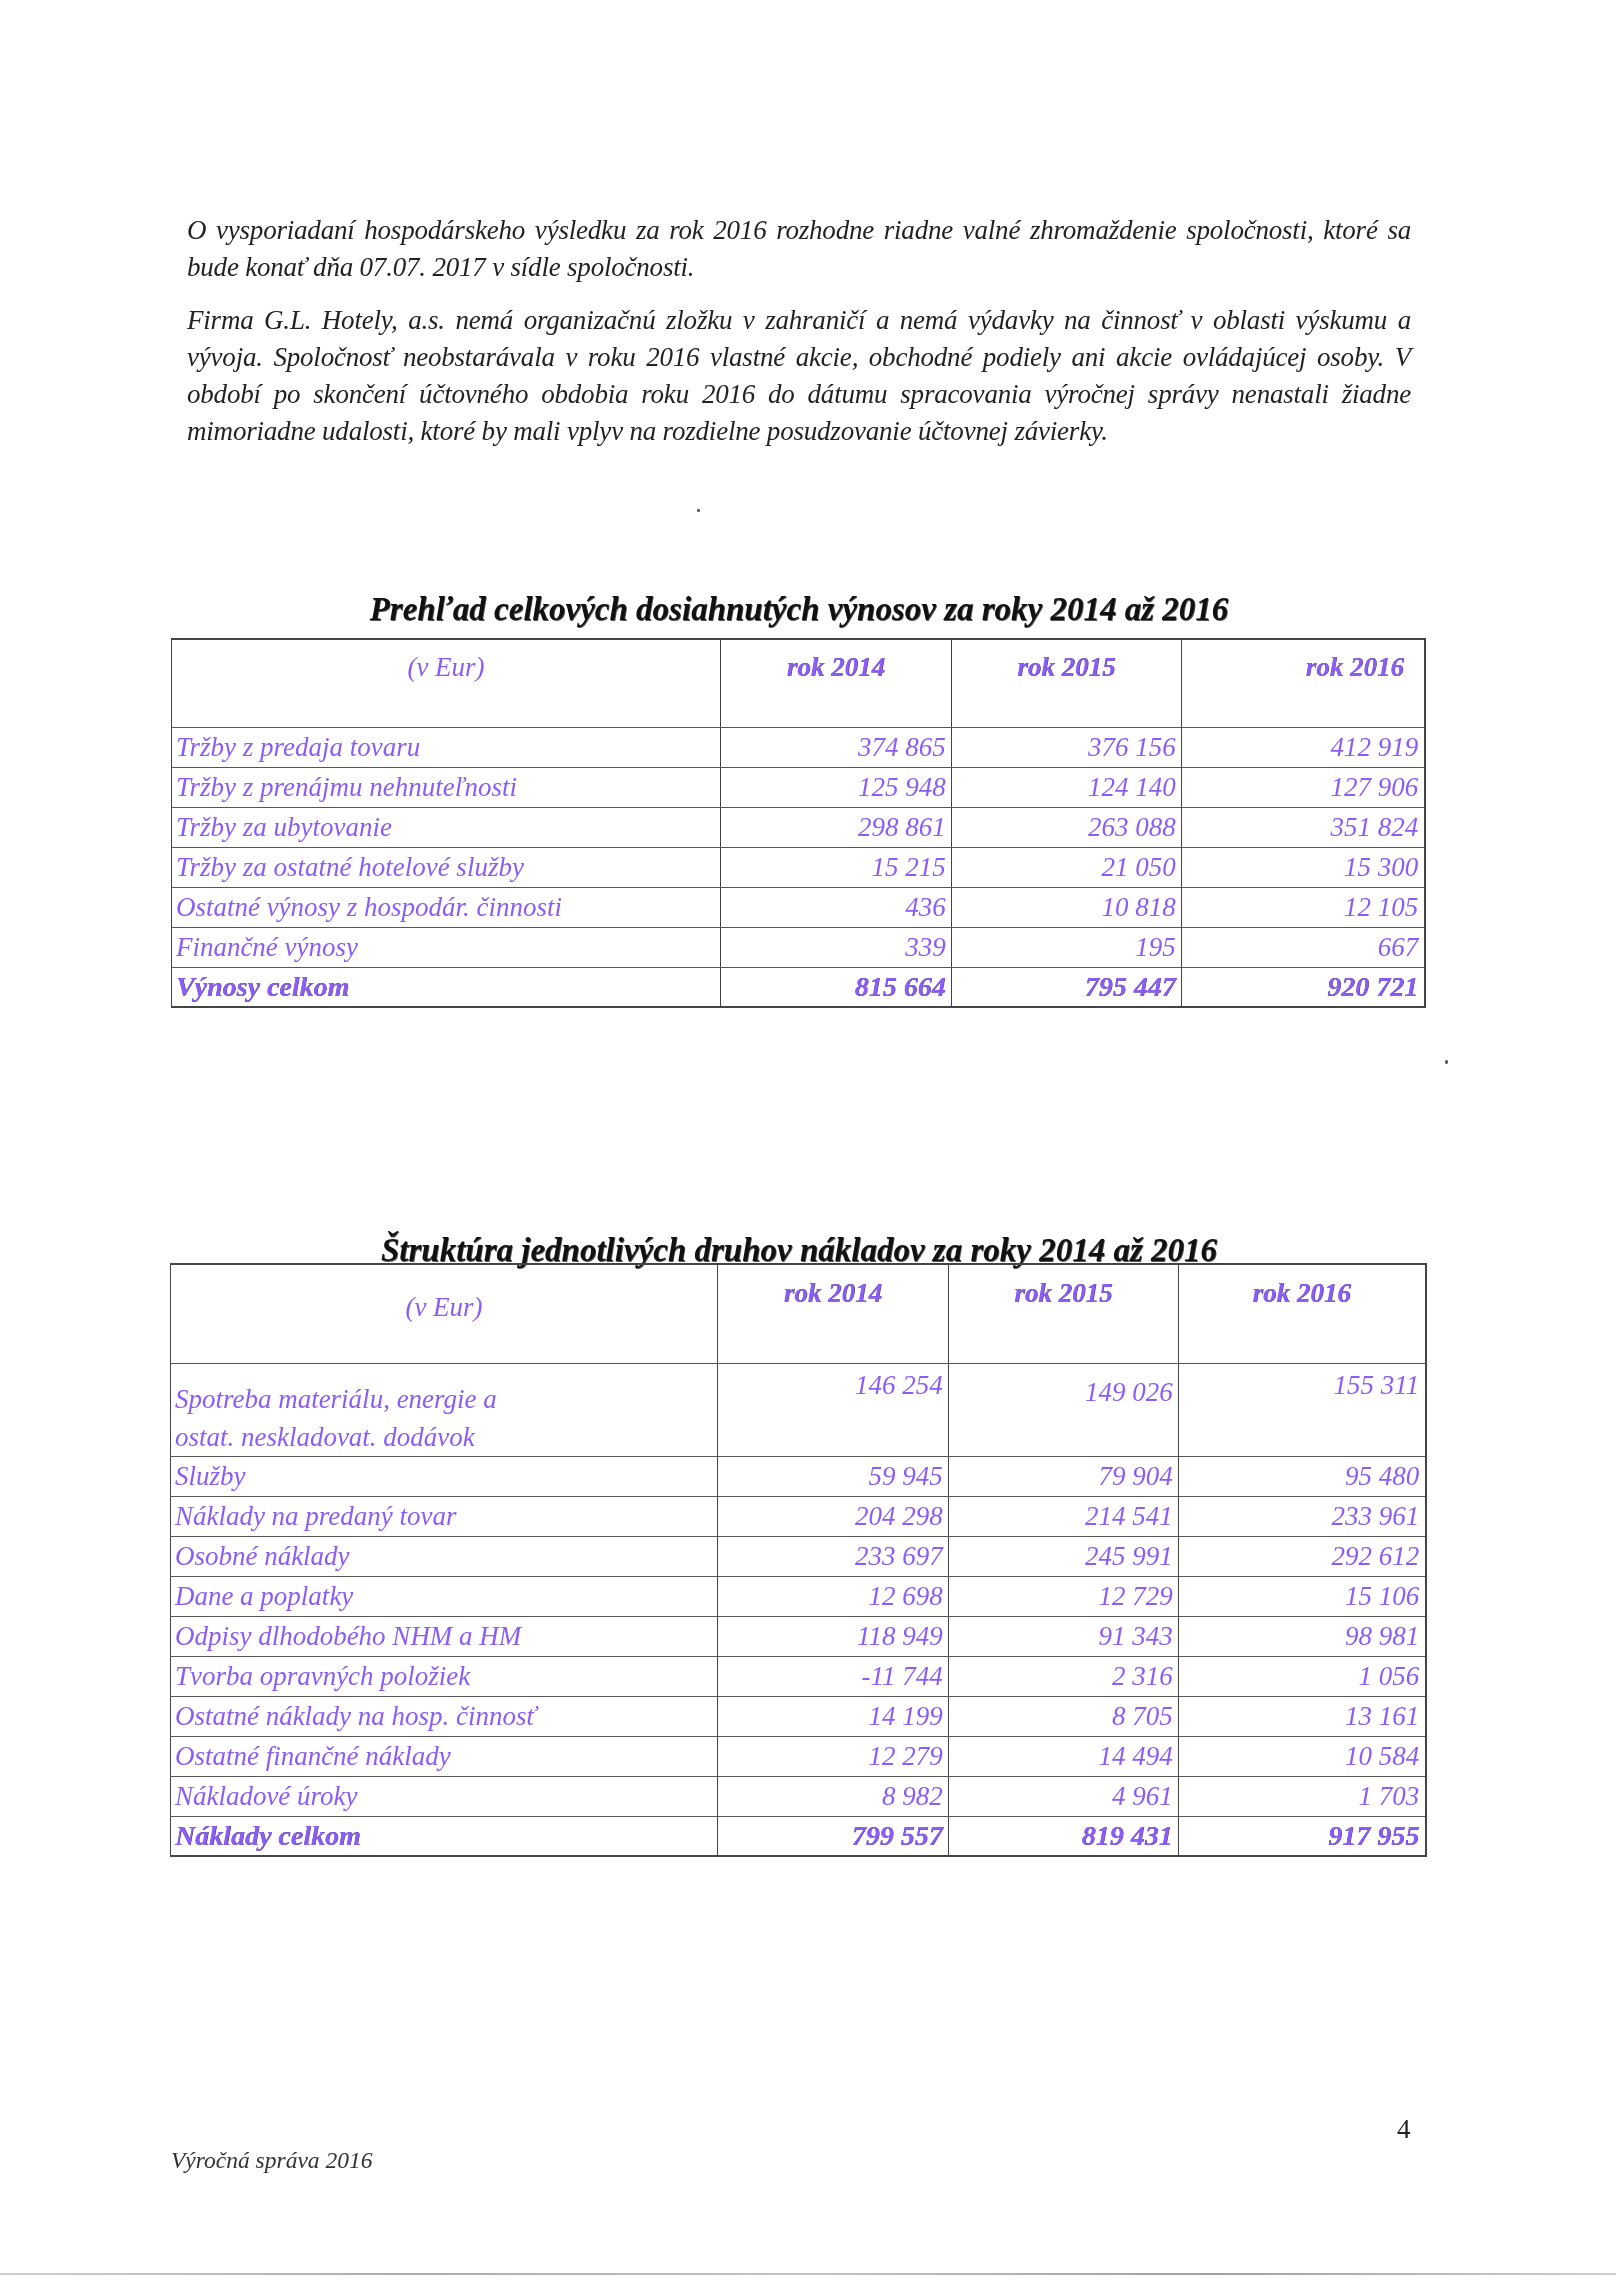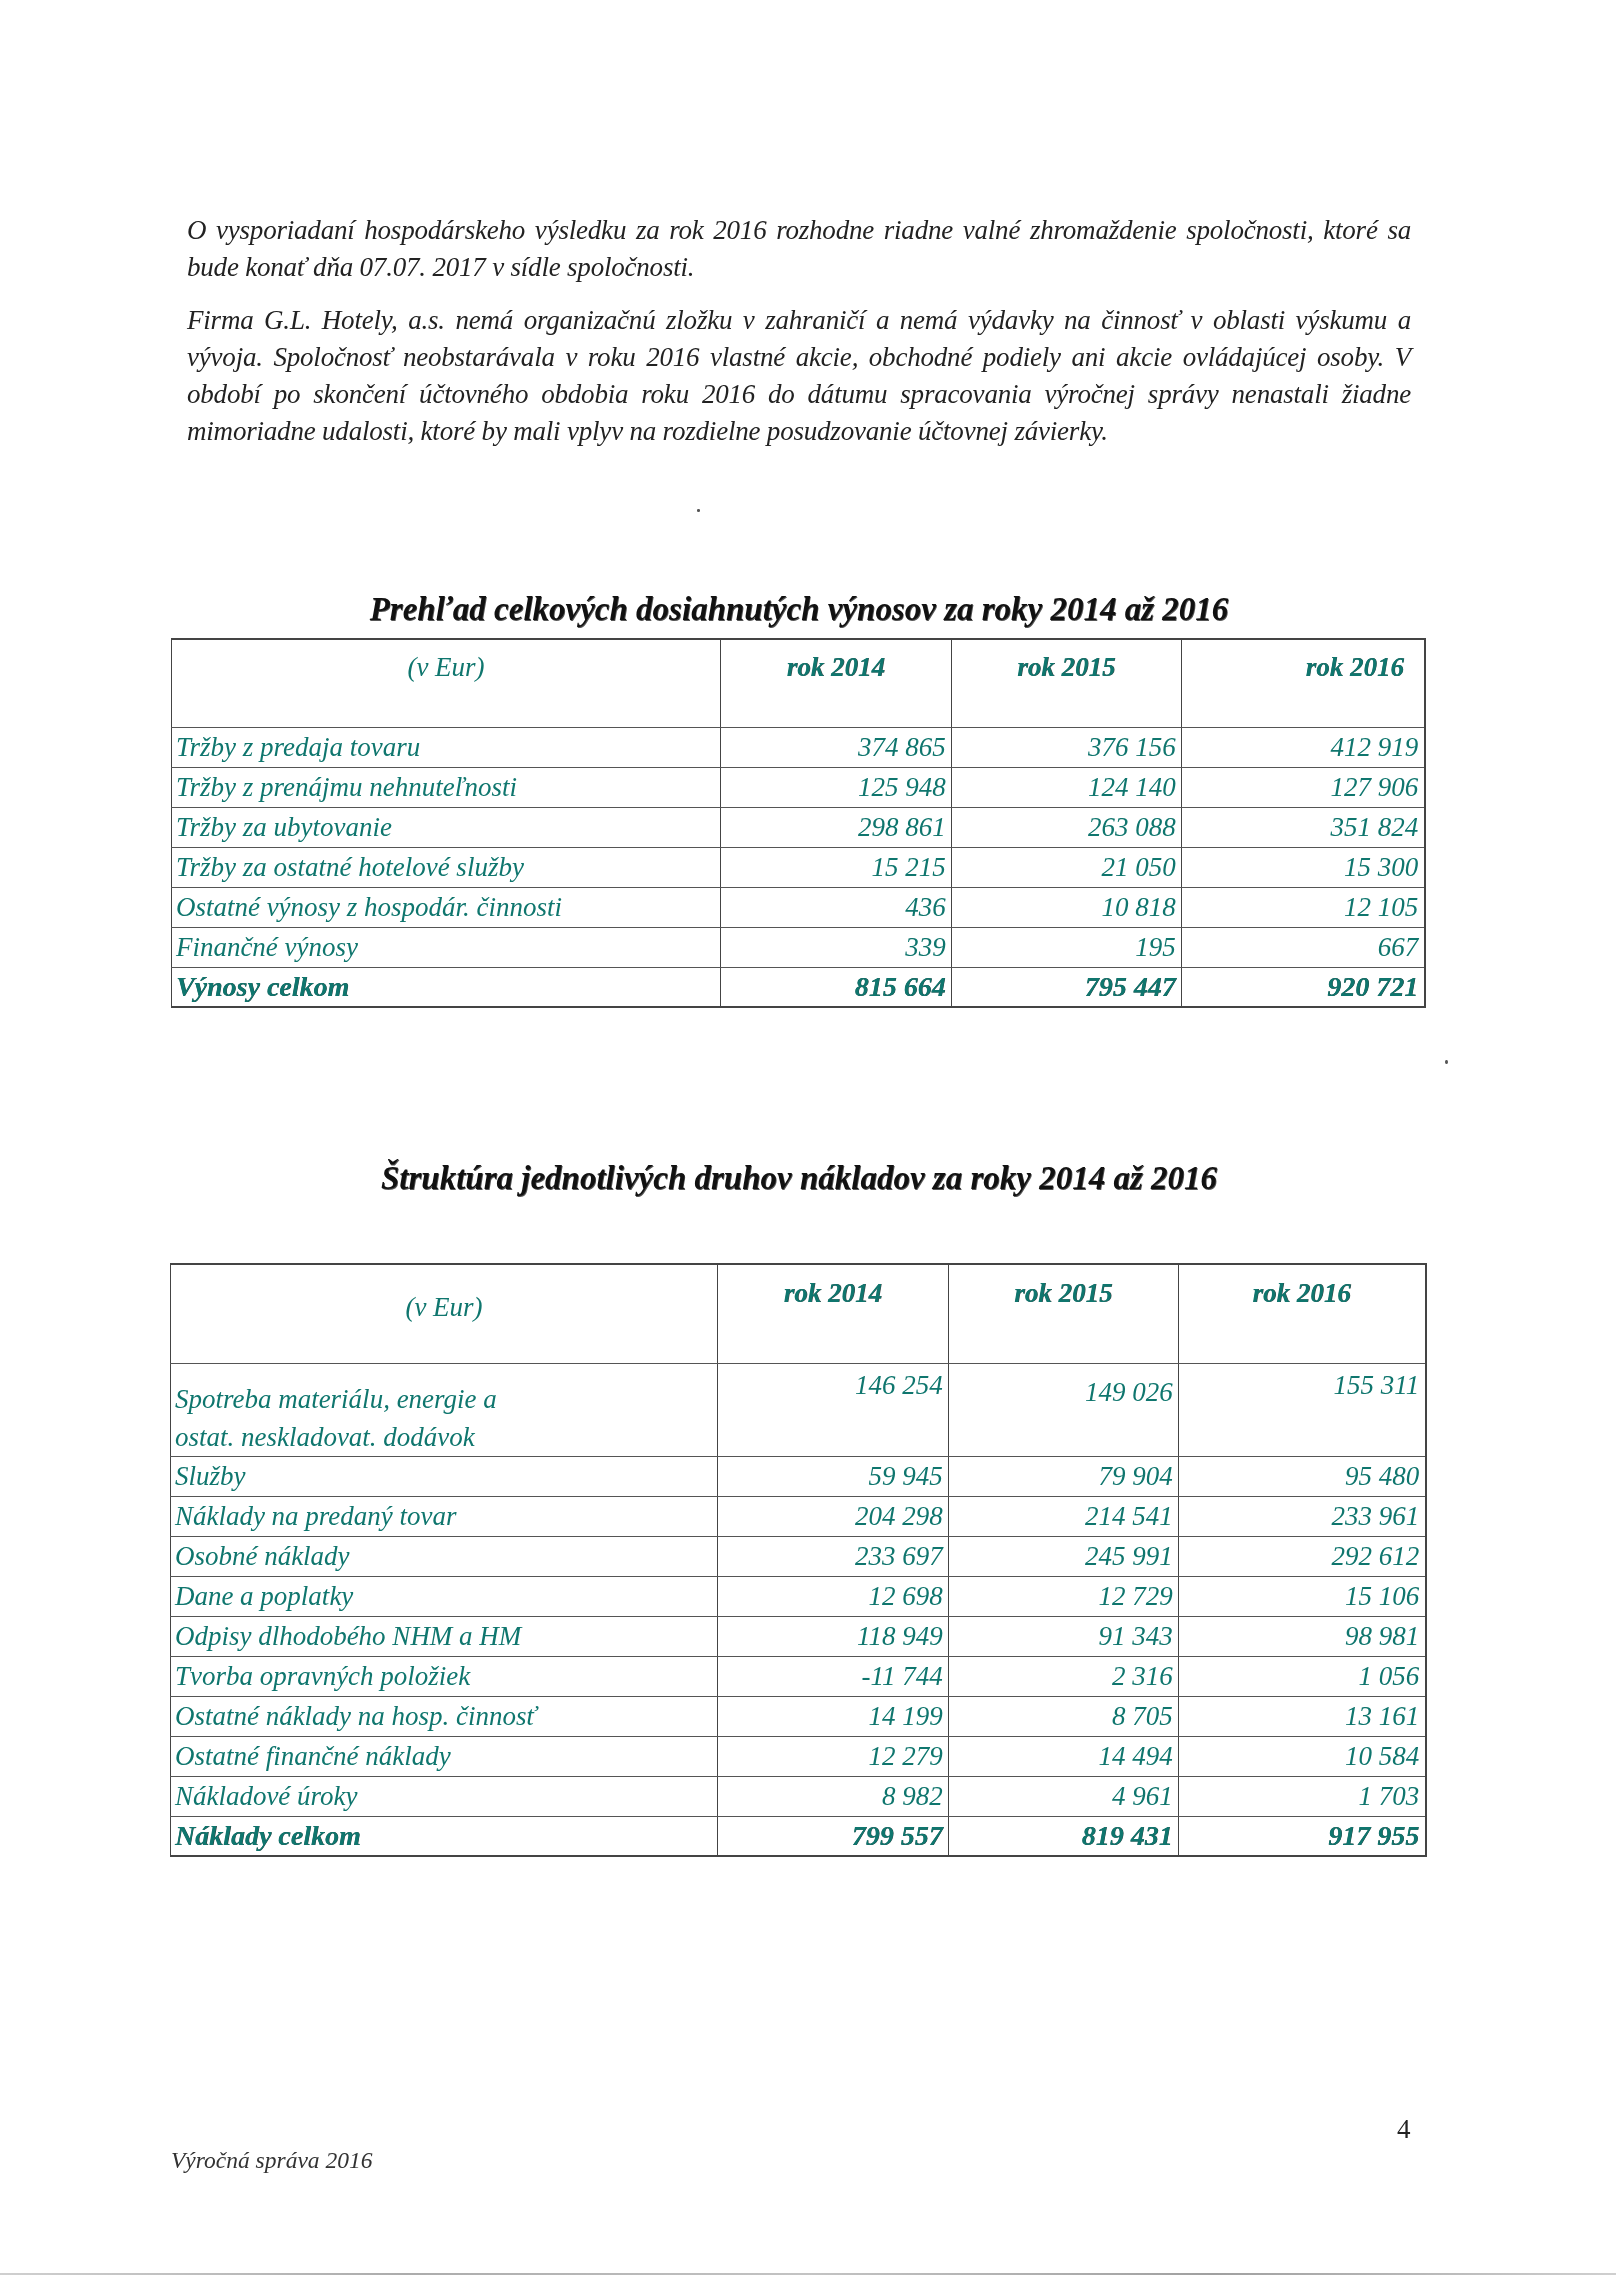--- a/index.html
+++ b/index.html
@@ -10,21 +10,21 @@
   .intro { position: absolute; left: 171px; top: 196px; width: 1256px;
            font-style: italic; font-size: 27px; line-height: 37px; text-align: justify;
            letter-spacing: -0.2px; color: #222; }
   .intro p { margin: 16px; }
 
   .section-title { position: absolute; left: 171px; width: 1256px; text-align: center;
                    font-style: italic; font-weight: bold; font-size: 33px; color: #111;
                    text-shadow: 0.7px 0.7px 0 #555; }
 
   table.fin { position: absolute; border-collapse: collapse; table-layout: fixed;
-              font-style: italic; font-size: 27px; color: #0f766e; }
+              font-style: italic; font-size: 27px; color: #8b5cf6; }
   table.fin { border-top: 2.6px solid #444; border-bottom: 2.6px solid #444;
               border-left: 1.3px solid #444; border-right: 2px solid #444; }
   table.fin td, table.fin th { border-left: 1px solid #444; border-right: 1px solid #444;
               border-bottom: 1.3px solid #555; padding: 0 5.2px; vertical-align: middle; }
   table.fin th { font-weight: bold; font-size: 27px; text-shadow: 0.3px 0.3px 0 #444; }
   table.fin th.unit { font-weight: normal; text-shadow: none; }
   table.fin td.num { text-align: right; }
   table.fin td.label { text-align: left; padding-left: 3.9px; }
   table.fin tr.total td { font-weight: bold; font-size: 28px; text-shadow: 0.3px 0.3px 0 #333; }
 
@@ -99,21 +99,21 @@
     </tr>
     <tr class="total" style="height:40px;">
       <td class="label">Výnosy celkom</td>
       <td class="num">815 664</td>
       <td class="num">795 447</td>
       <td class="num">920 721</td>
     </tr>
   </tbody>
     </table>
 
-  <div class="section-title" style="top:1160px;font-family:Liberation Serif, serif;">Štruktúra jednotlivých druhov nákladov za roky 2014  až  2016</div>
+  <div class="section-title" style="top:1232px;font-family:Liberation Serif, serif;">Štruktúra jednotlivých druhov nákladov za roky 2014  až  2016</div>
 
   <table class="fin" style="left:170px; top:1263px; width:1254px;">
     <colgroup>
       <col style="width:547px">
         <col style="width:231px">
         <col style="width:230px">
         <col style="width:247px">
     </colgroup>
     <tbody>
         <tr style="height:99px;">

